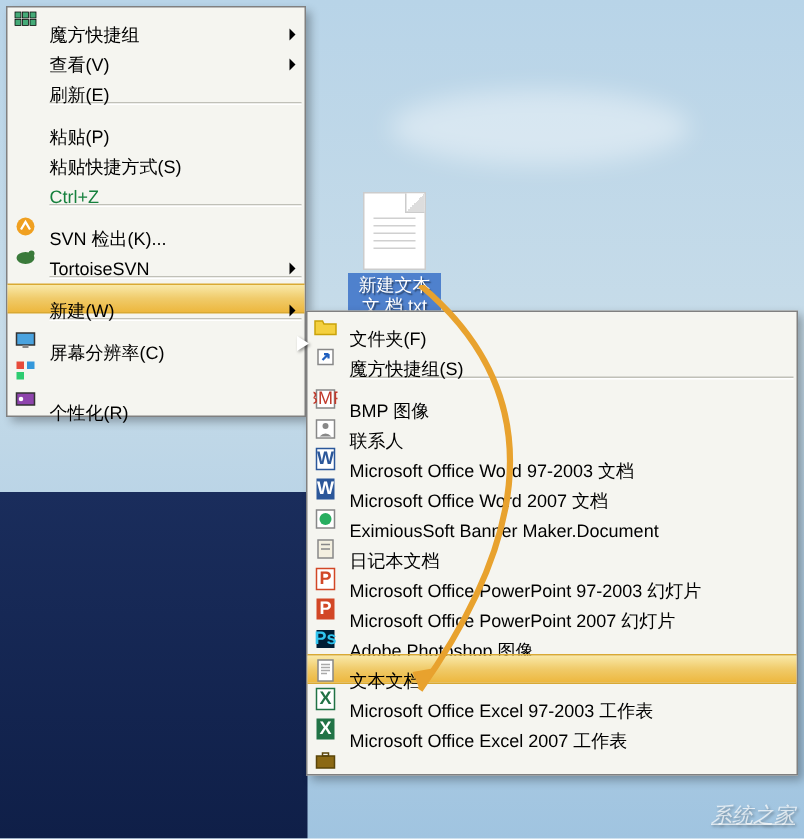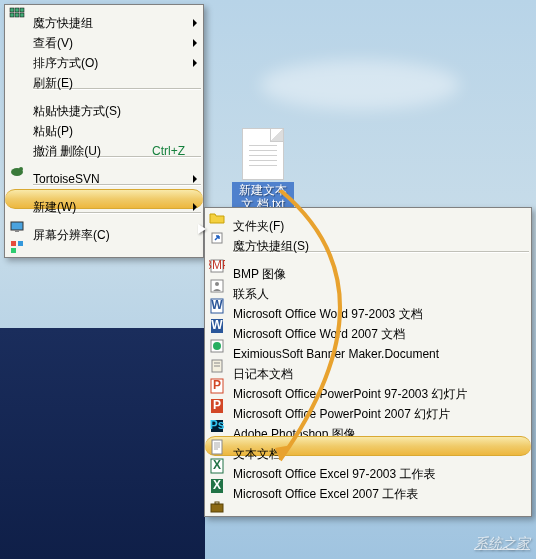--- a/index.html
+++ b/index.html
@@ -10,21 +10,21 @@
 .desktop-icon { position: absolute; left: 232px; top: 128px; width: 62px; text-align: center; }
 .desktop-icon .doc { width: 42px; height: 52px; margin: 0 auto 2px; background: #fff; border: 1px solid #ccc; position: relative; }
 .desktop-icon .doc::before { content:''; position:absolute; top:0; right:0; width:12px; height:12px; background: linear-gradient(135deg,#fff 0%,#fff 50%,#ddd 50%,#ddd 100%); border-left:1px solid #ccc; border-bottom:1px solid #ccc;}
 .desktop-icon .doc .lines { position:absolute; top:16px; left:6px; right:6px; }
 .desktop-icon .doc .lines div { height:1px; background:#d0d0d0; margin-bottom:4px; }
 .desktop-icon .label { color:#fff; background: rgba(49,106,197,0.8); padding:1px 2px; text-shadow: 1px 1px 1px rgba(0,0,0,0.5); line-height:1.2; }
 .menu { position: absolute; background: #f5f5f0; border: 1px solid #808080; box-shadow: 3px 3px 6px rgba(0,0,0,0.3); }
 .menu-main { left: 4px; top: 4px; width: 200px; }
 .menu-sub { left: 204px; top: 207px; width: 328px; }
 .menu-item { display: flex; align-items: center; height: 20px; padding: 16px 18px 0 28px; position: relative; cursor: default; }
-.menu-item.highlight { background: linear-gradient(180deg, #f9e9a9 0%, #f0cb6a 50%, #edb73e 100%); border-top:1px solid #d9a933; border-bottom:1px solid #d9a933;border-radius:10px; }
+.menu-item.highlight { background: linear-gradient(180deg, #f9e9a9 0%, #f0cb6a 50%, #edb73e 100%); border-top:1px solid #d9a933; border-bottom:1px solid #d9a933; }
 .menu-item .ic { position: absolute; left: 4px; top: 2px; width: 16px; height: 16px; display:flex; align-items:center; justify-content:center; }
 .menu-item .label { flex: 1; white-space: nowrap; color: #000; }
 .menu-item .shortcut { color: #15803d; }
 .menu-item .arrow { position: absolute; right: 6px; width:0; height:0; border-left:4px solid #000; border-top:4px solid transparent; border-bottom:4px solid transparent; }
 .sep { height: 1px; margin: 3px 2px 3px 28px; border-top: 1px solid #c0c0b8; border-bottom: 1px solid #fff; }
 .ic svg { width:16px; height:16px; }
 .cursor-arrow { position:absolute; left:198px; top:224px; width:0; height:0; border-left:8px solid #fff; border-top:5px solid transparent; border-bottom:5px solid transparent; filter: drop-shadow(1px 1px 1px rgba(0,0,0,0.4)); z-index:50;}
 .swoosh { position:absolute; left:240px; top:190px; width:180px; height:280px; pointer-events:none; z-index:40;}
 .watermark { position:absolute; right:6px; bottom:6px; color:rgba(255,255,255,0.7); font-style:italic; font-size:14px; text-shadow:1px 1px 2px rgba(0,0,0,0.3);text-decoration:underline;}
 </style>
@@ -64,42 +64,45 @@
       <span class="label">魔方快捷组</span>
       <span class="arrow"></span>
     </div>
     <div class="menu-item">
       <span class="ic"></span>
       <span class="label">查看(V)</span>
       <span class="arrow"></span>
     </div>
     <div class="menu-item">
       <span class="ic"></span>
-      <span class="label">排序方式(O)</span>
-      <span class="arrow"></span>
-    </div>
-    <div class="menu-item">
-      <span class="ic"></span>
       <span class="label">刷新(E)</span>
     </div>
     <div class="sep"></div>
     <div class="menu-item">
       <span class="ic"></span>
+      <span class="label">粘贴(P)</span>
+    </div>
+    <div class="menu-item">
+      <span class="ic"></span>
       <span class="label">粘贴快捷方式(S)</span>
     </div>
     <div class="menu-item">
       <span class="ic"></span>
-      <span class="label">粘贴(P)</span>
-    </div>
-    <div class="menu-item">
-      <span class="ic"></span>
-      <span class="label">撤消 删除(U)</span>
       <span class="shortcut">Ctrl+Z</span>
     </div>
     <div class="sep"></div>
+    <div class="menu-item">
+      <span class="ic">
+        <svg viewBox="0 0 16 16">
+          <circle cx="8" cy="8" r="6" fill="#f0a020"></circle>
+          <path d="M5 10 L8 5 L11 10" stroke="#fff" stroke-width="1.5" fill="none"></path>
+        </svg>
+      </span>
+      <span class="label">SVN 检出(K)...</span>
+    </div>
     <div class="menu-item">
       <span class="ic">
         <svg viewBox="0 0 16 16">
           <ellipse cx="8" cy="9" rx="6" ry="4" fill="#3a7a3a"></ellipse>
           <circle cx="12" cy="6" r="2" fill="#3a7a3a"></circle>
         </svg>
       </span>
       <span class="label">TortoiseSVN</span>
       <span class="arrow"></span>
     </div>
@@ -120,20 +123,29 @@
       <span class="label">屏幕分辨率(C)</span>
     </div>
     <div class="menu-item">
       <span class="ic">
         <svg viewBox="0 0 16 16">
           <rect x="2" y="2" width="5" height="5" fill="#e74c3c"></rect>
           <rect x="9" y="2" width="5" height="5" fill="#3498db"></rect>
           <rect x="2" y="9" width="5" height="5" fill="#2ecc71"></rect>
         </svg>
       </span>
+    </div>
+    <div class="menu-item">
+      <span class="ic">
+        <svg viewBox="0 0 16 16">
+          <rect x="2" y="3" width="12" height="8" fill="#8e44ad" stroke="#333"></rect>
+          <circle cx="5" cy="7" r="1.5" fill="#fff"></circle>
+        </svg>
+      </span>
+      <span class="label">个性化(R)</span>
     </div>
   </div>
 <div class="menu menu-sub" id="sub-menu">
     <div class="menu-item">
       <span class="ic">
         <svg viewBox="0 0 16 16">
           <path d="M1 4 L6 4 L7 6 L15 6 L15 13 L1 13 Z" fill="#f4d03f" stroke="#c9a20a"></path>
         </svg>
       </span>
       <span class="label">文件夹(F)</span>

